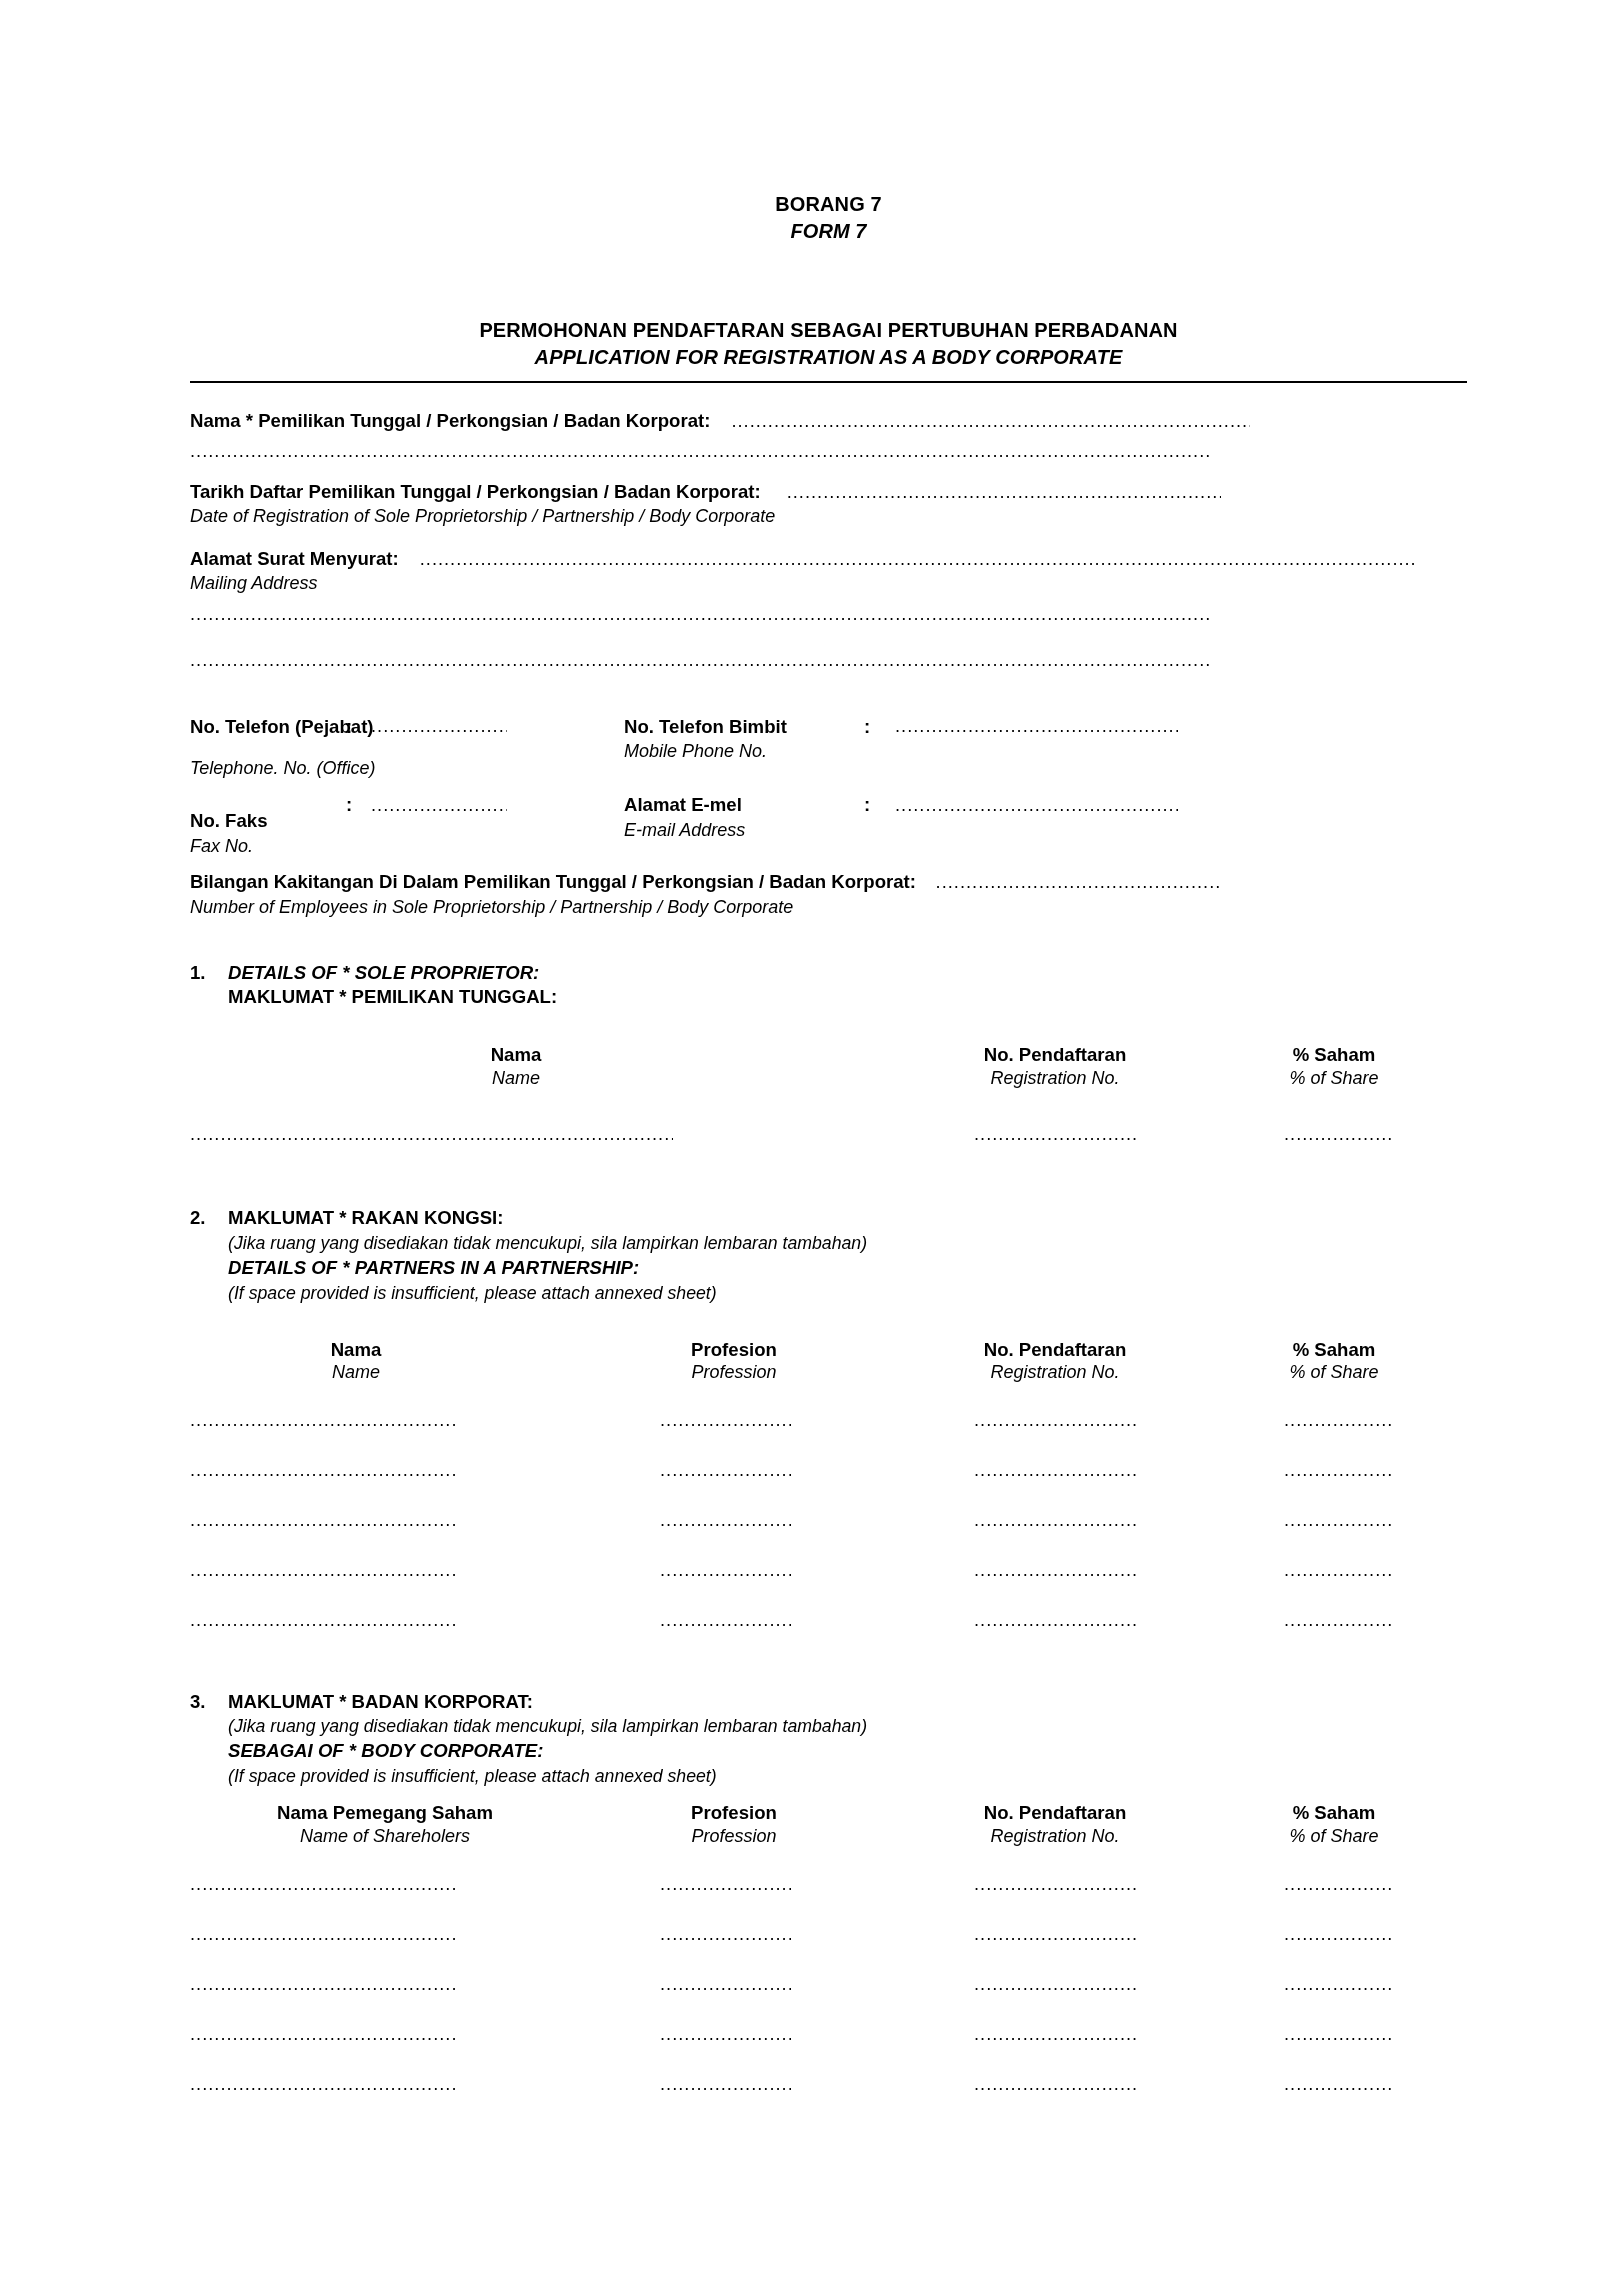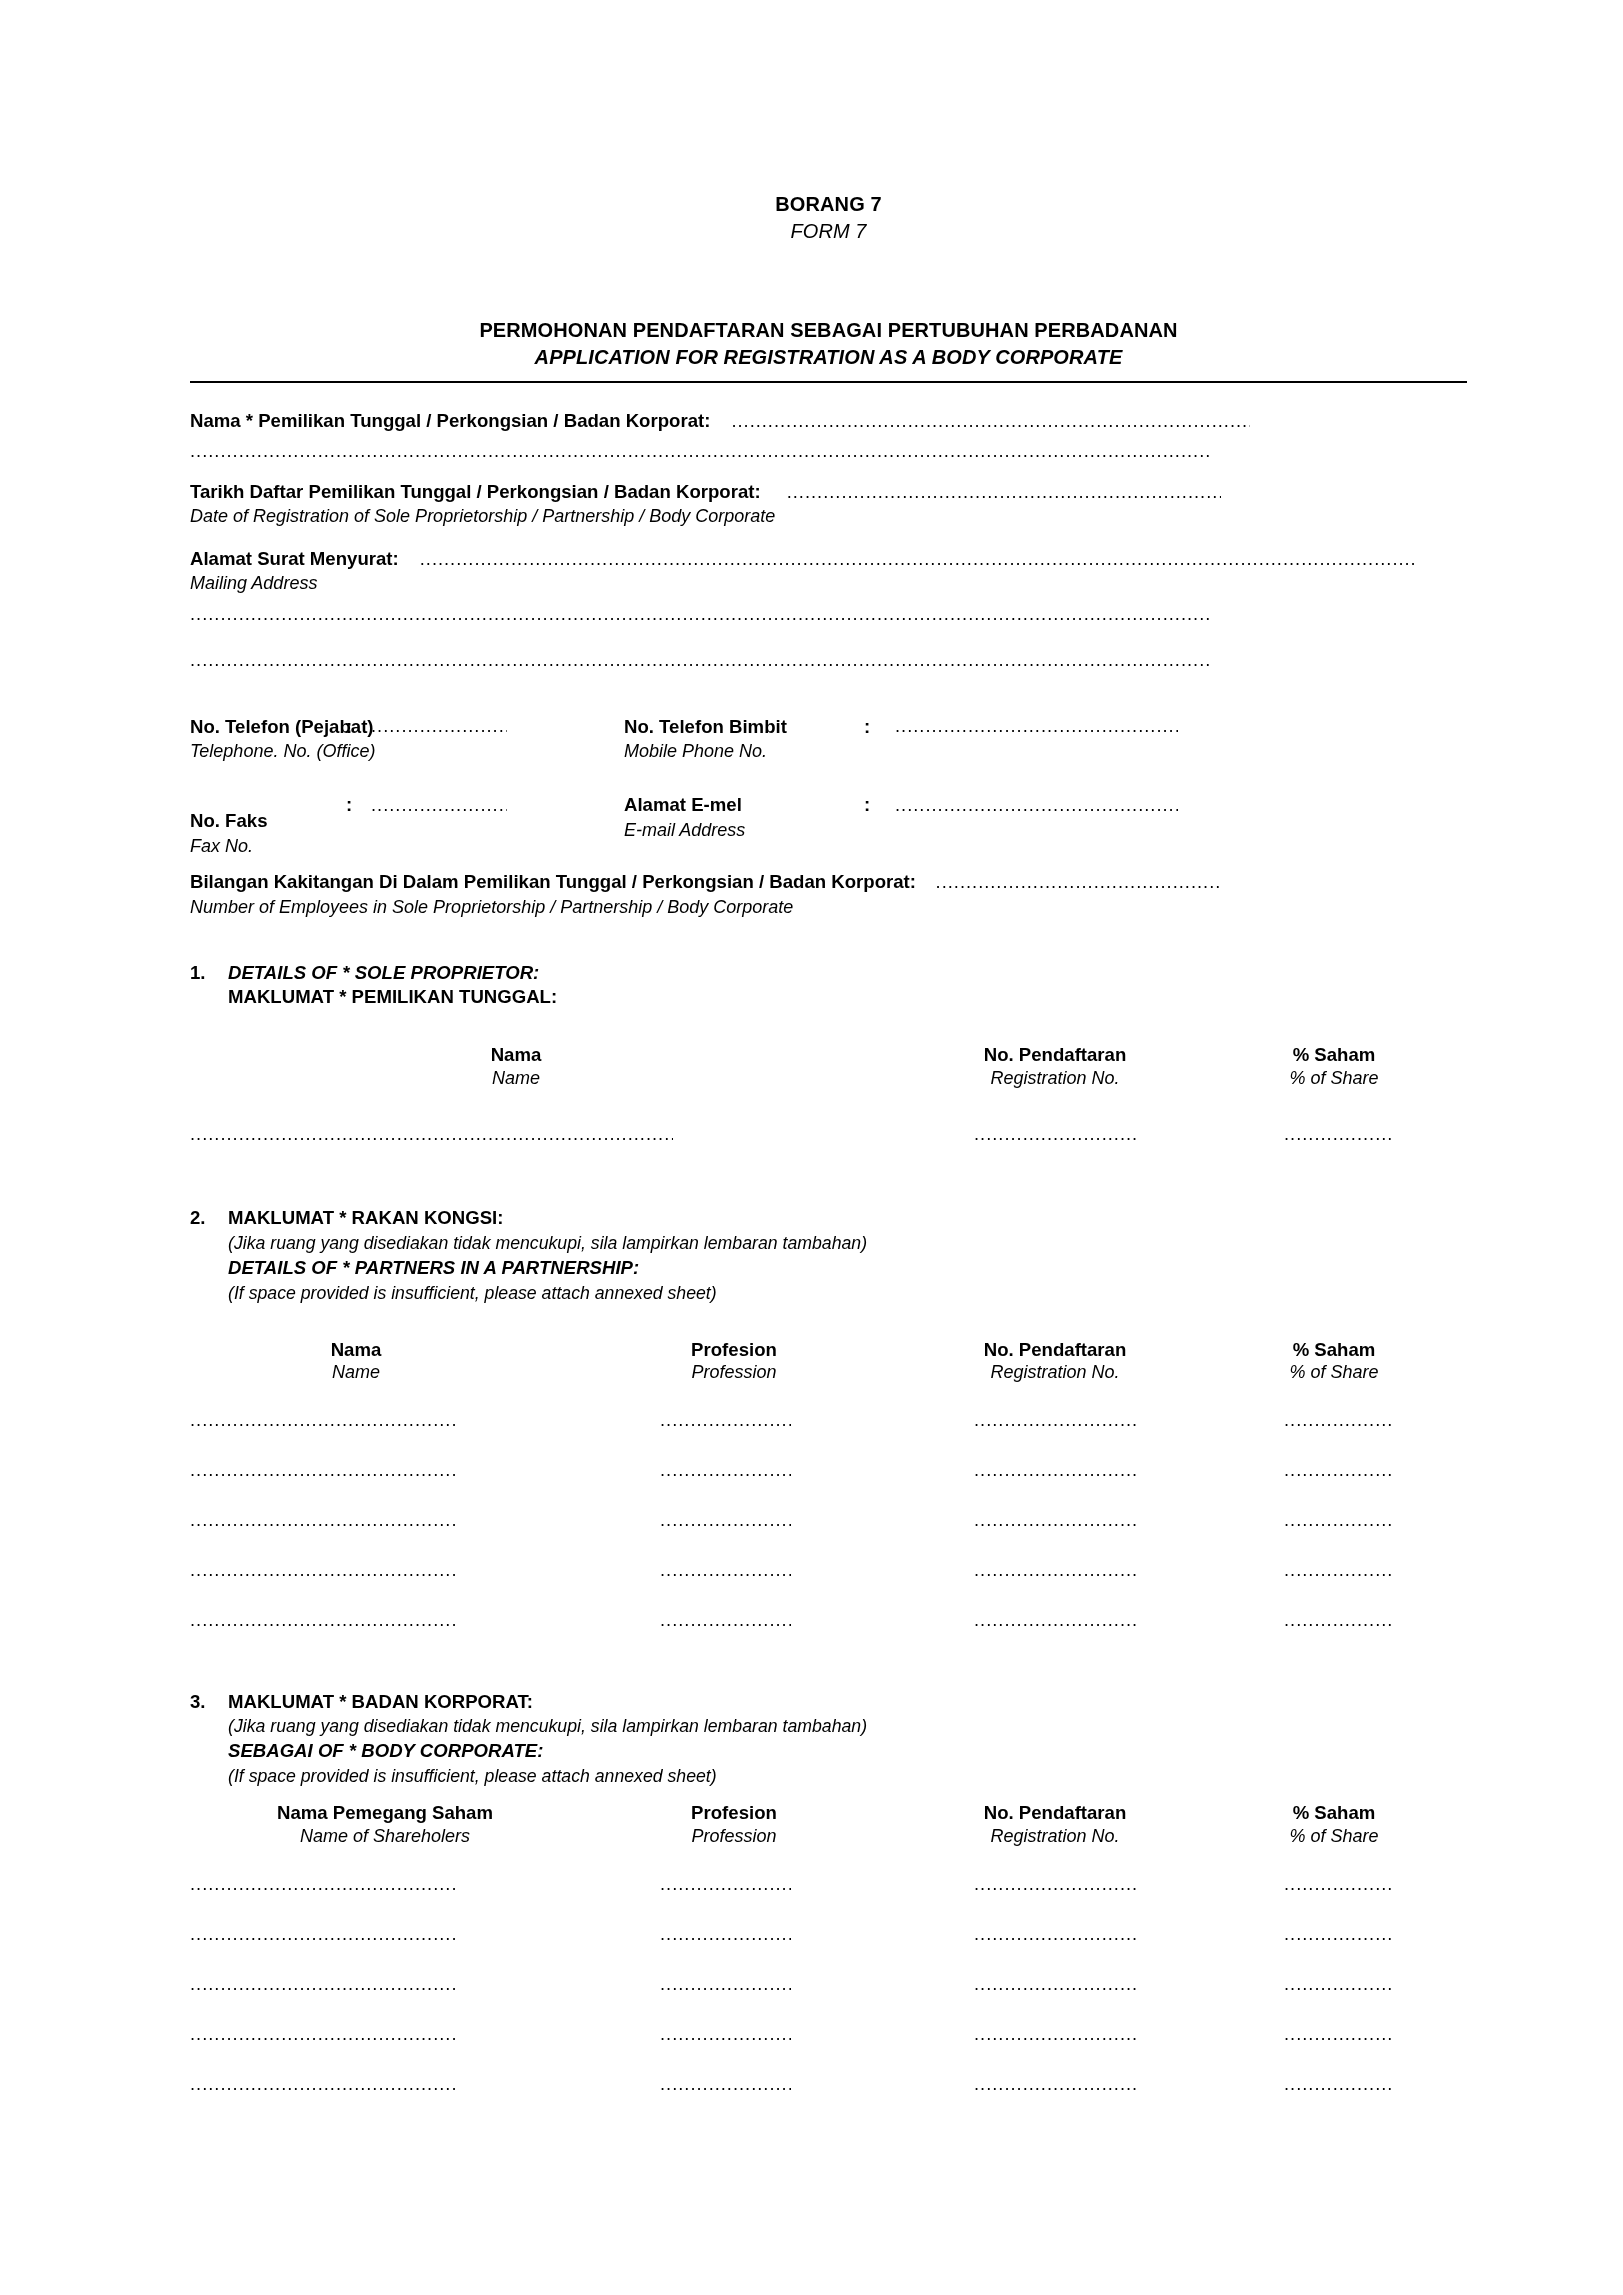--- a/index.html
+++ b/index.html
@@ -134,21 +134,21 @@
   }
 </style>
 </head>
 <body>
 
 <div class="page">
   <div class="content">
 
     <div class="doc-head">
       <div class="line bm">BORANG 7</div>
-      <div class="line bm en" style="font-weight:normal;font-style:italic;">FORM 7</div>
+      <div class="line bm en" style="font-weight:bold;font-style:italic;">FORM 7</div>
     </div>
 
     <div class="title-block">
       <div class="line bm">PERMOHONAN PENDAFTARAN SEBAGAI PERTUBUHAN PERBADANAN</div>
       <div class="line" style="font-weight:bold;font-style:italic;">APPLICATION FOR REGISTRATION AS A BODY CORPORATE</div>
     </div>
     <div class="rule"></div>
 
     <div class="field-block" style="margin-top:26px;">
       <div class="row">
@@ -178,21 +178,21 @@
         <span class="dots" style="width:1277px;"></span>
       </div>
       <div class="dotline" style="margin-top:23.6px;">
         <span class="dots" style="width:1277px;"></span>
       </div>
     </div>
 
     <div class="field-block" style="margin-top:42px; position:relative; height:89px;">
       <div style="position:absolute; left:0; top:0;">
         <div class="lbl-bm">No. Telefon (Pejabat)</div>
-        <div class="lbl-en" style="margin-top:1px;">Telephone. No. (Office)</div>
+        <div class="lbl-en" style="margin-top:18px;">Telephone. No. (Office)</div>
       </div>
       <span class="lbl-bm" style="position:absolute; left:156px; top:0;">:</span>
       <span class="dots" style="position:absolute; left:181px; top:2.6px; width:136px;"></span>
 
       <div style="position:absolute; left:434px; top:0;">
         <div class="lbl-bm">No. Telefon Bimbit</div>
         <div class="lbl-en" style="margin-top:1.3px;">Mobile Phone No.</div>
       </div>
       <span class="lbl-bm" style="position:absolute; left:674px; top:0;">:</span>
       <span class="dots" style="position:absolute; left:705px; top:2.6px; width:283px;"></span>

